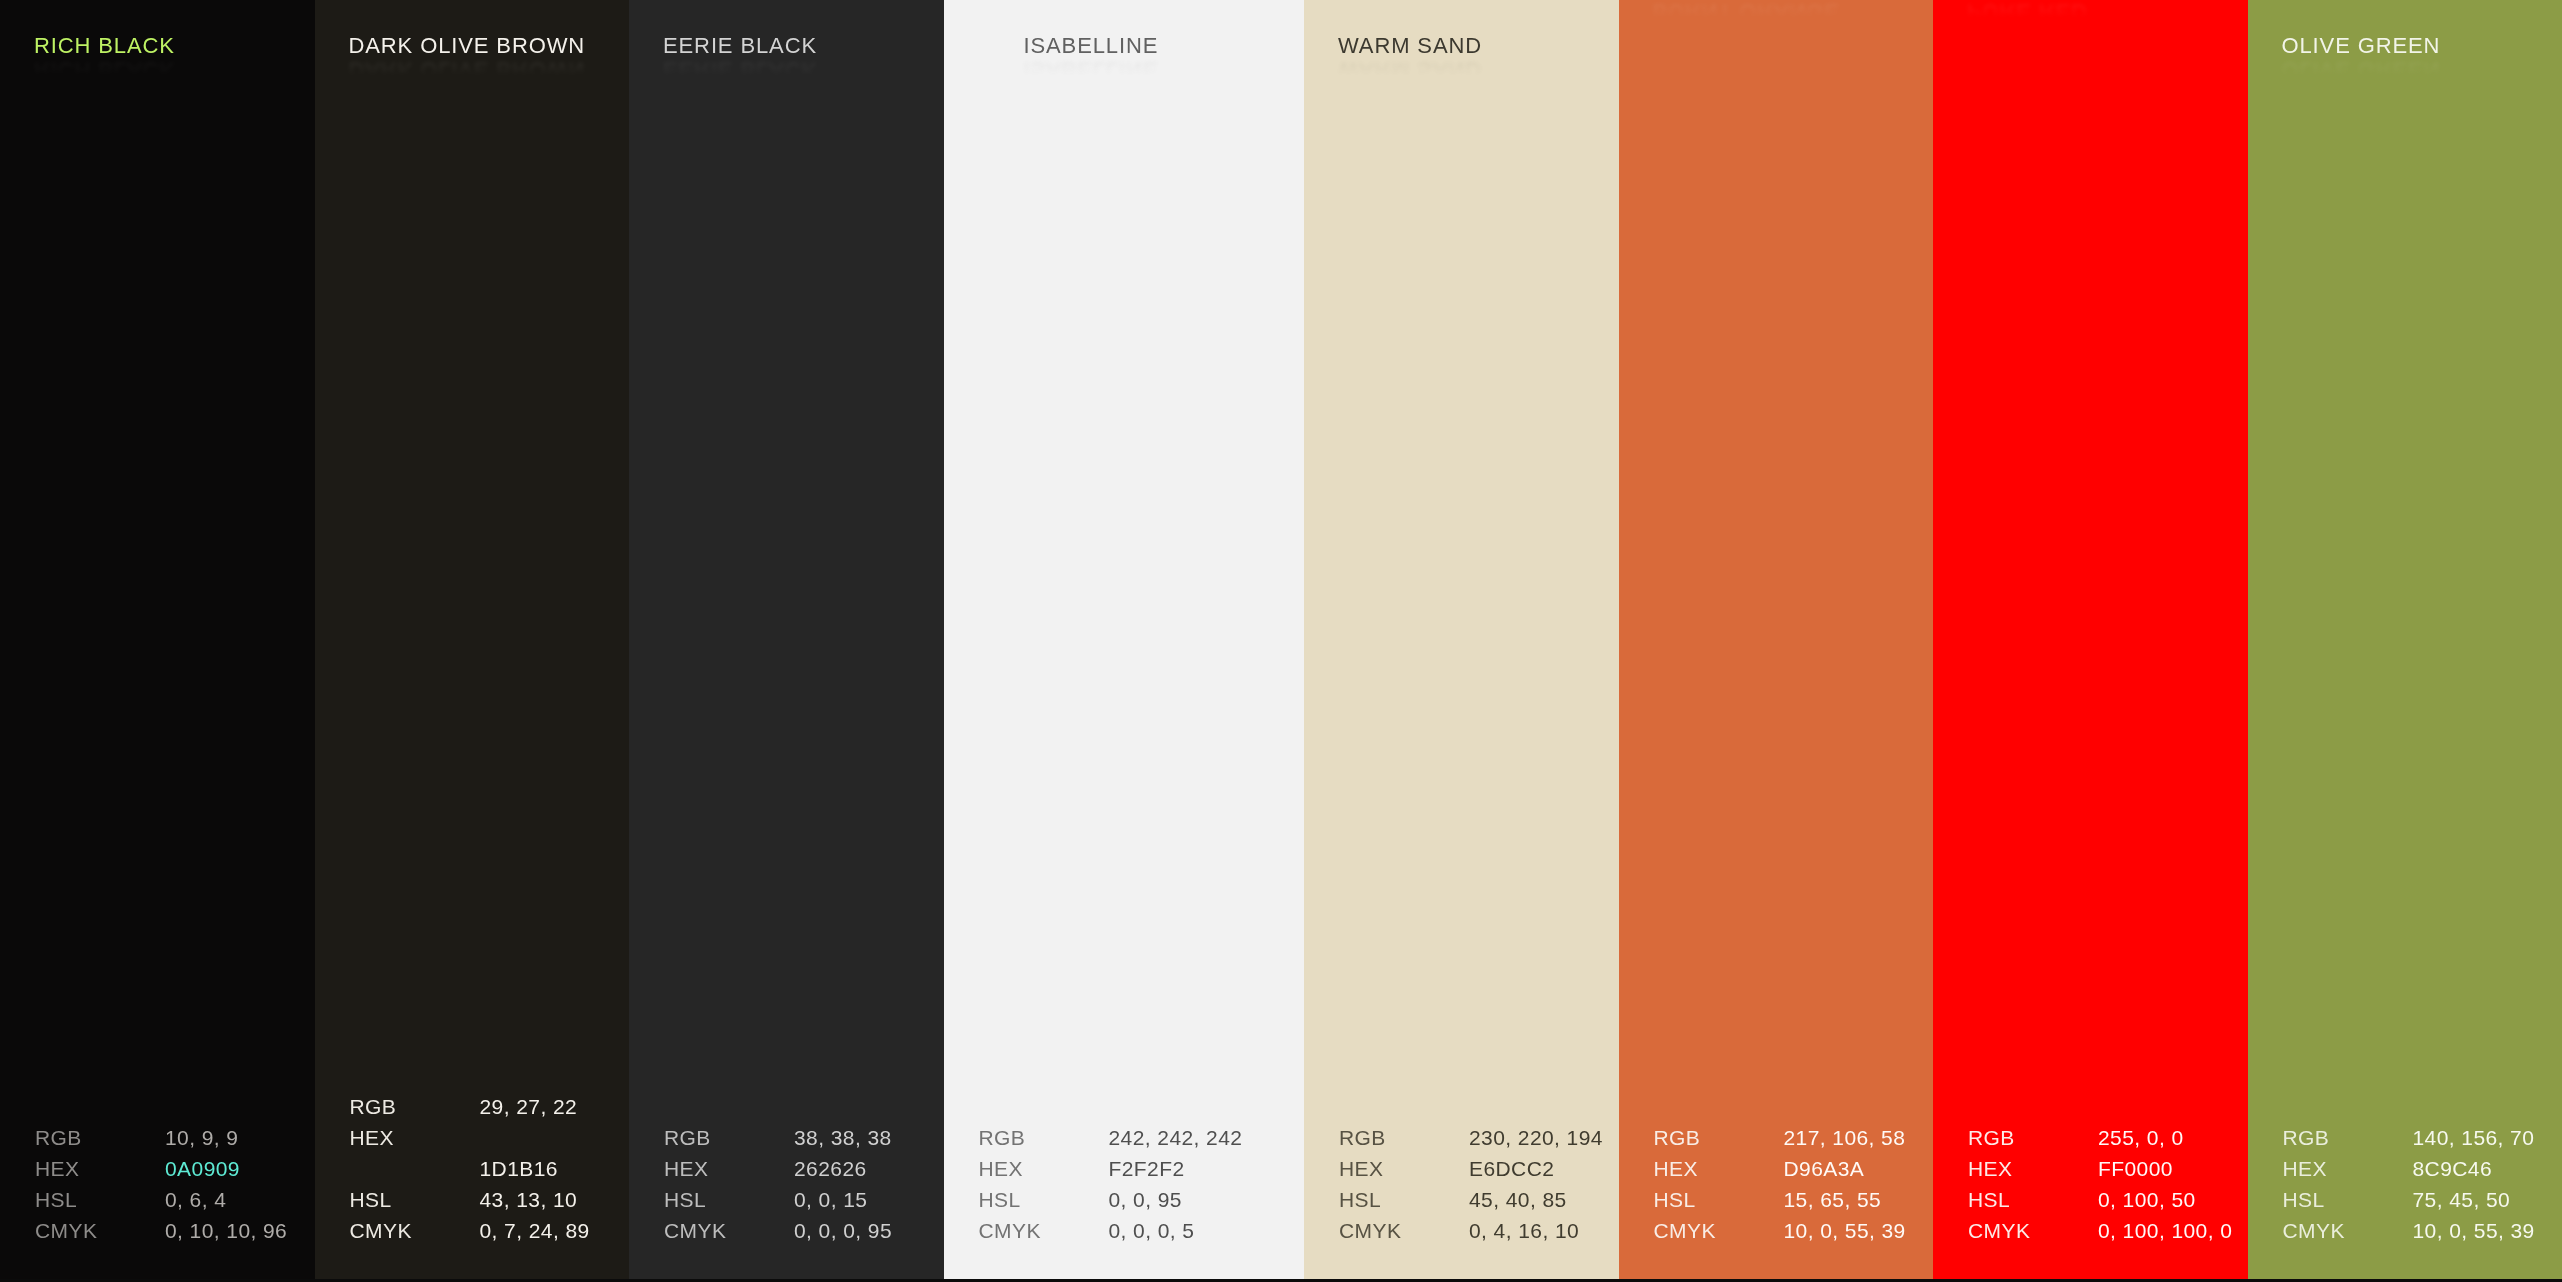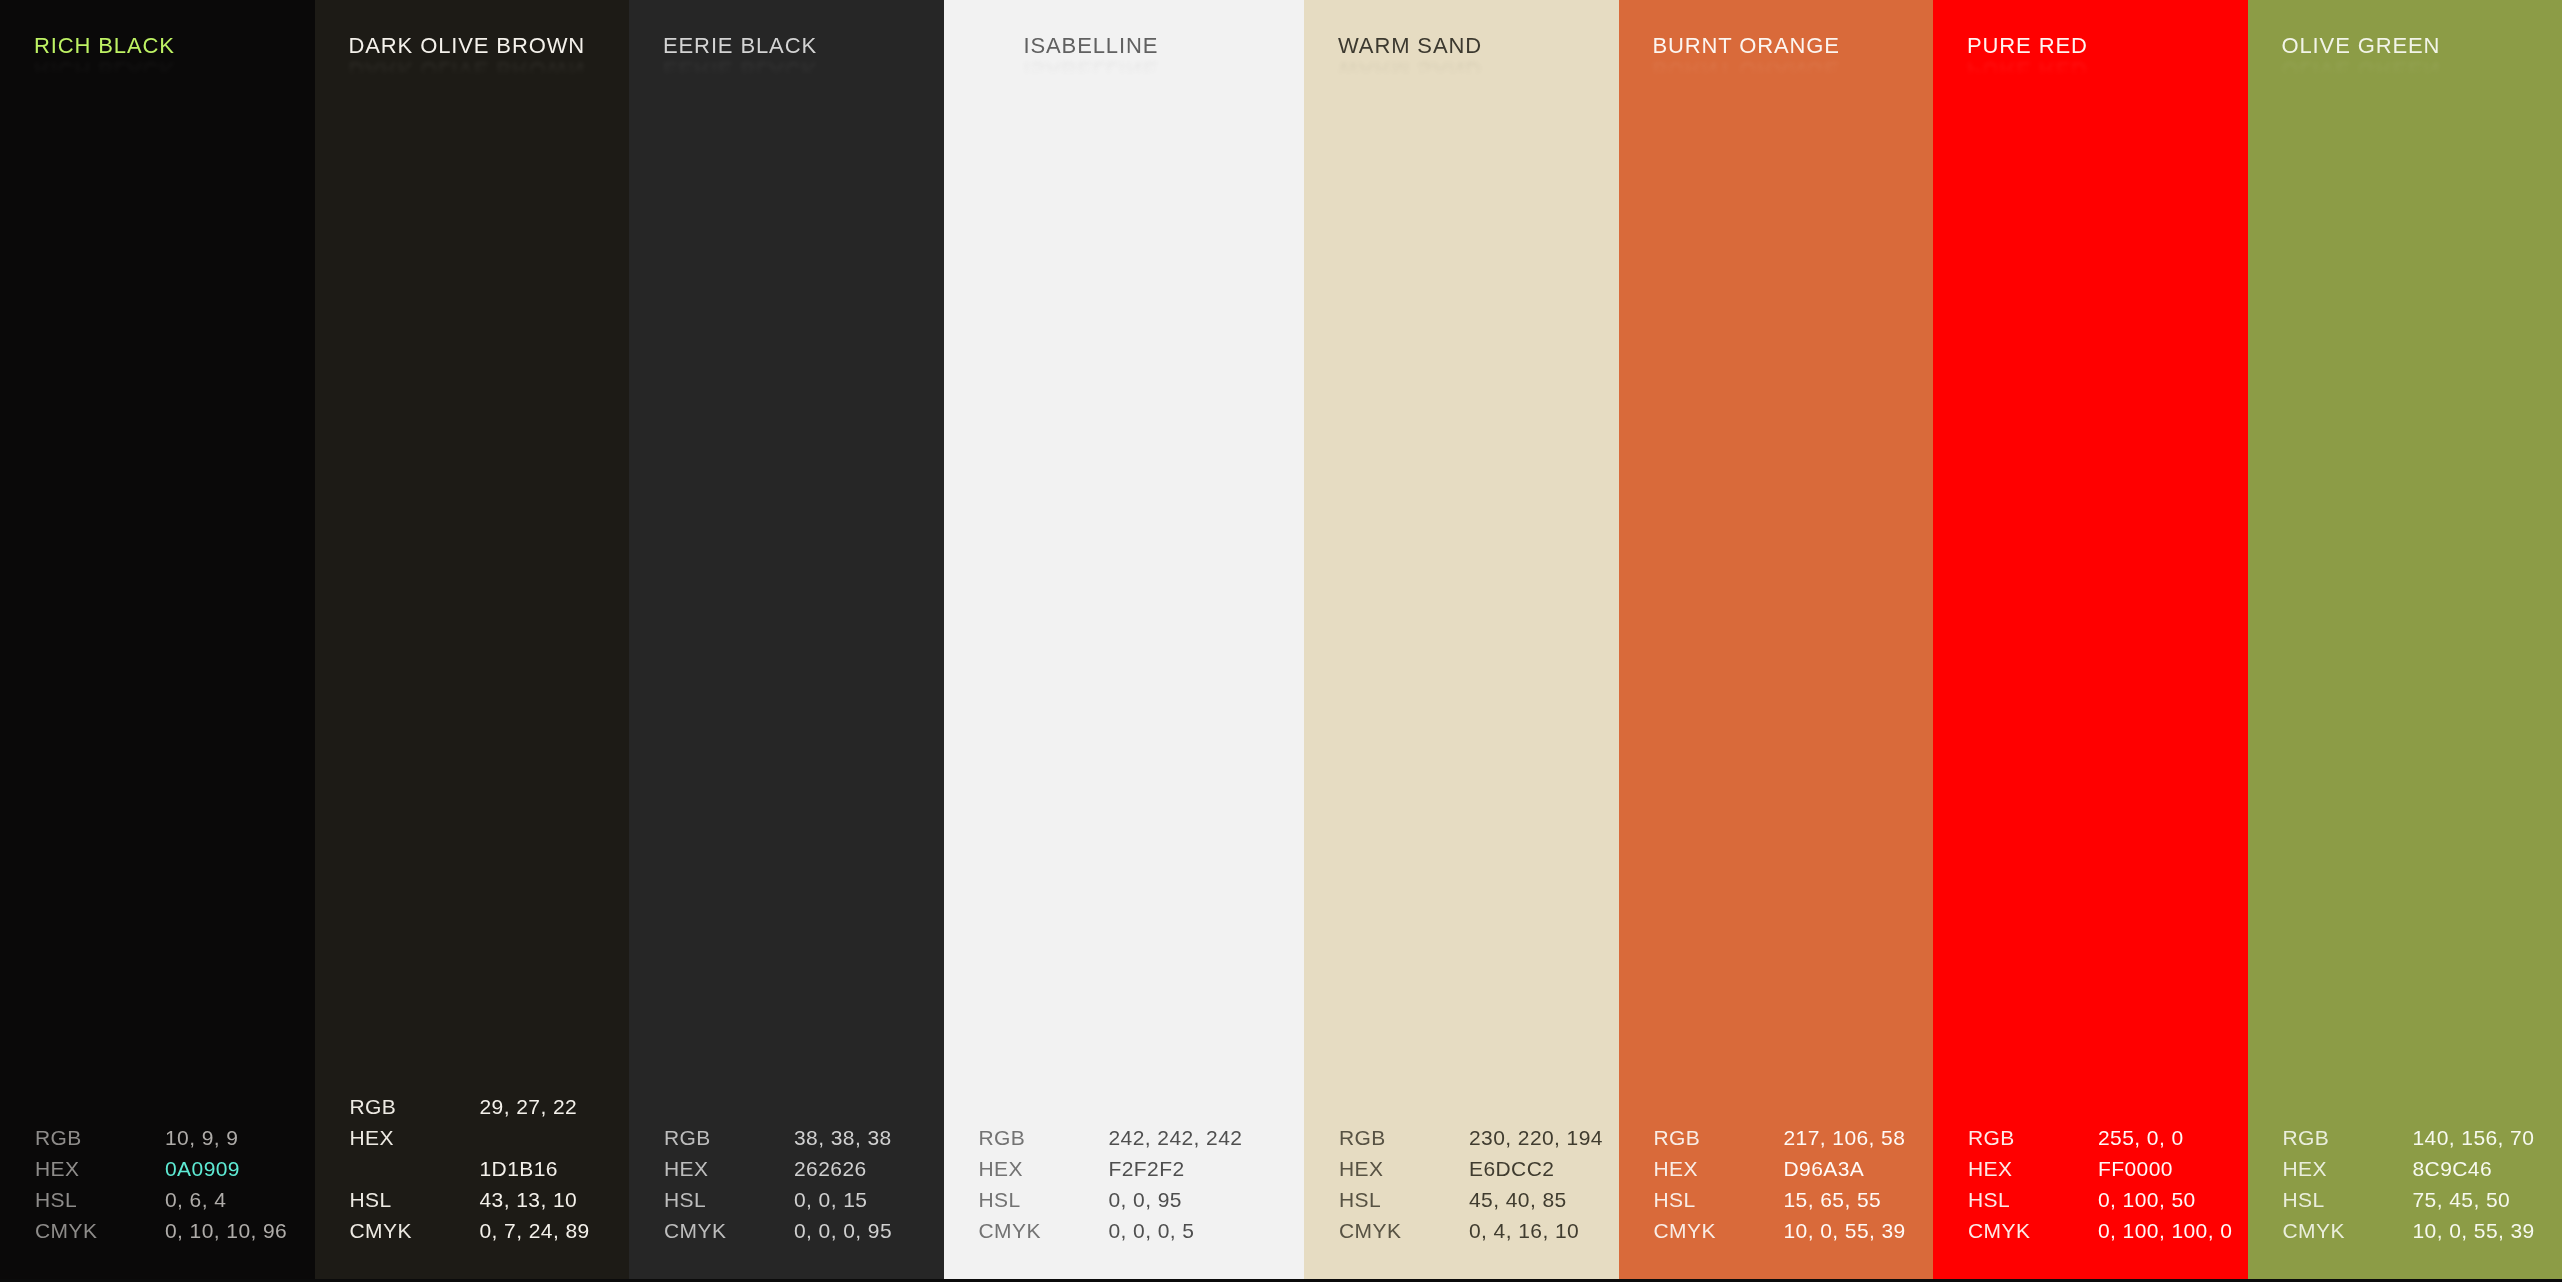--- a/index.html
+++ b/index.html
@@ -185,21 +185,20 @@
         <dd style="color: rgb(64, 60, 47);">45, 40, 85</dd>
       </div>
       <div class="spec-row">
         <dt style="color: rgb(87, 82, 67);">CMYK</dt>
         <dd style="color: rgb(64, 60, 47);">0, 4, 16, 10</dd>
       </div>
     </dl>
   </section>
 
   <section class="swatch" style="background: rgb(217, 106, 58);">
-    <h2 class="swatch-title" style="color: rgb(252, 245, 240);">BURNT ORANGE</h2>
     <div class="swatch-title-reflection" aria-hidden="true" style="color: rgb(252, 245, 240);">BURNT ORANGE</div>
     <dl class="specs">
       <div class="spec-row">
         <dt style="color: rgb(249, 237, 230);">RGB</dt>
         <dd style="color: rgb(255, 250, 246);">217, 106, 58</dd>
       </div>
       <div class="spec-row">
         <dt style="color: rgb(249, 237, 230);">HEX</dt>
         <dd style="color: rgb(255, 250, 246);">D96A3A</dd>
       </div>
@@ -208,21 +207,20 @@
         <dd style="color: rgb(255, 250, 246);">15, 65, 55</dd>
       </div>
       <div class="spec-row">
         <dt style="color: rgb(249, 237, 230);">CMYK</dt>
         <dd style="color: rgb(255, 250, 246);">10, 0, 55, 39</dd>
       </div>
     </dl>
   </section>
 
   <section class="swatch" style="background: rgb(255, 0, 0);">
-    <h2 class="swatch-title" style="color: rgb(255, 244, 242);">PURE RED</h2>
     <div class="swatch-title-reflection" aria-hidden="true" style="color: rgb(255, 244, 242);">PURE RED</div>
     <dl class="specs">
       <div class="spec-row">
         <dt style="color: rgb(252, 235, 232);">RGB</dt>
         <dd style="color: rgb(255, 249, 248);">255, 0, 0</dd>
       </div>
       <div class="spec-row">
         <dt style="color: rgb(252, 235, 232);">HEX</dt>
         <dd style="color: rgb(255, 249, 248);">FF0000</dd>
       </div>

